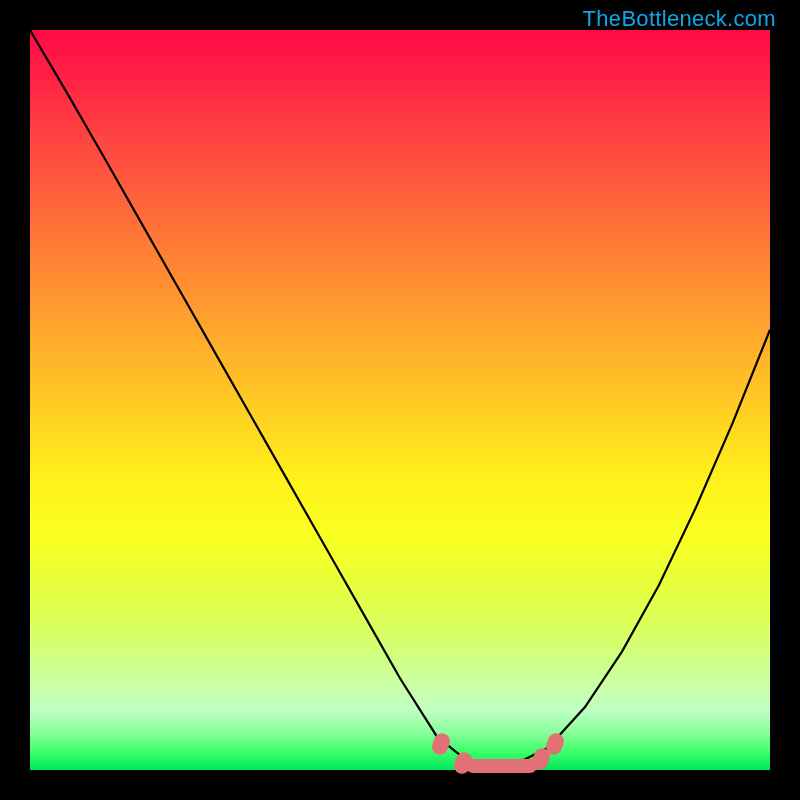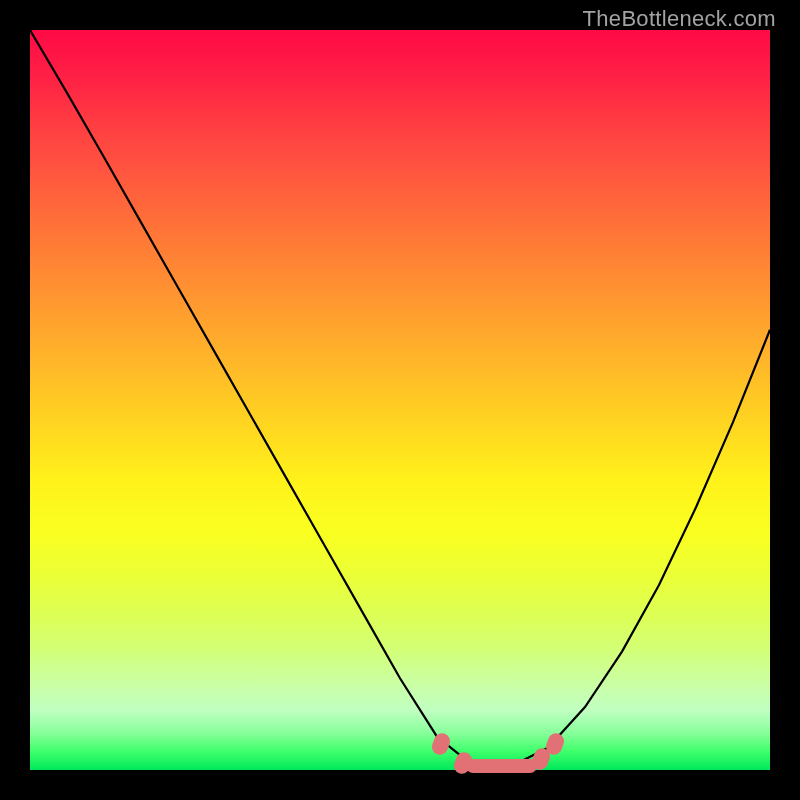--- a/index.html
+++ b/index.html
@@ -8,21 +8,21 @@
     height: 800px;
     background: #000;
     position: relative;
     overflow: hidden;
     font-family: Arial, Helvetica, sans-serif;
   }
   .watermark {
     position: absolute;
     top: 6px;
     right: 24px;
-    color: #a3a3a3;
+    color: #0ea5e9;
     font-size: 22px;
     font-weight: 500;
     letter-spacing: 0.3px;
   }
   .plot-frame {
     position: absolute;
     left: 30px;
     top: 30px;
     width: 740px;
     height: 740px;

